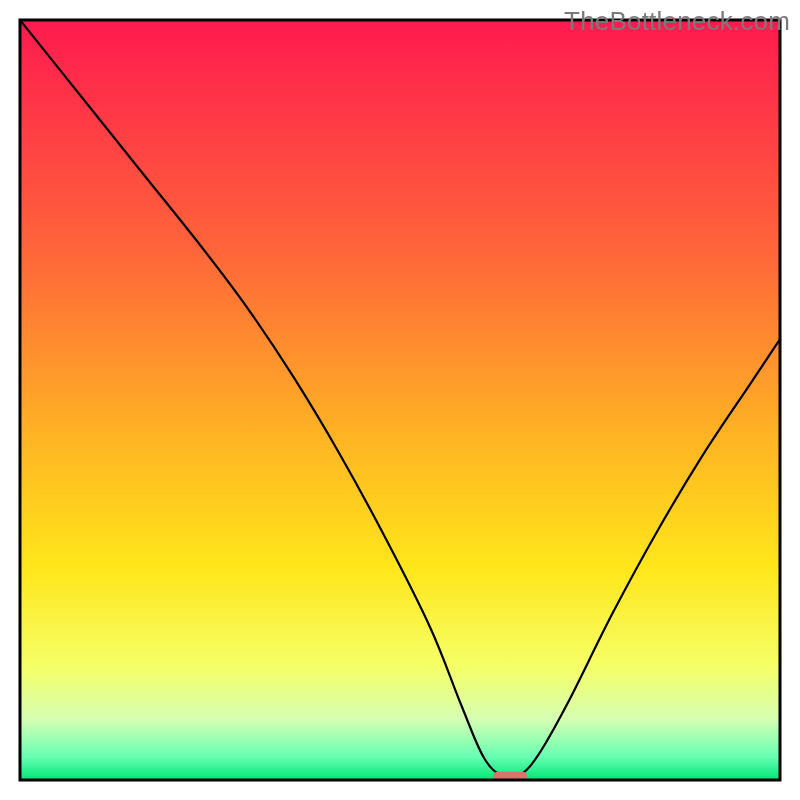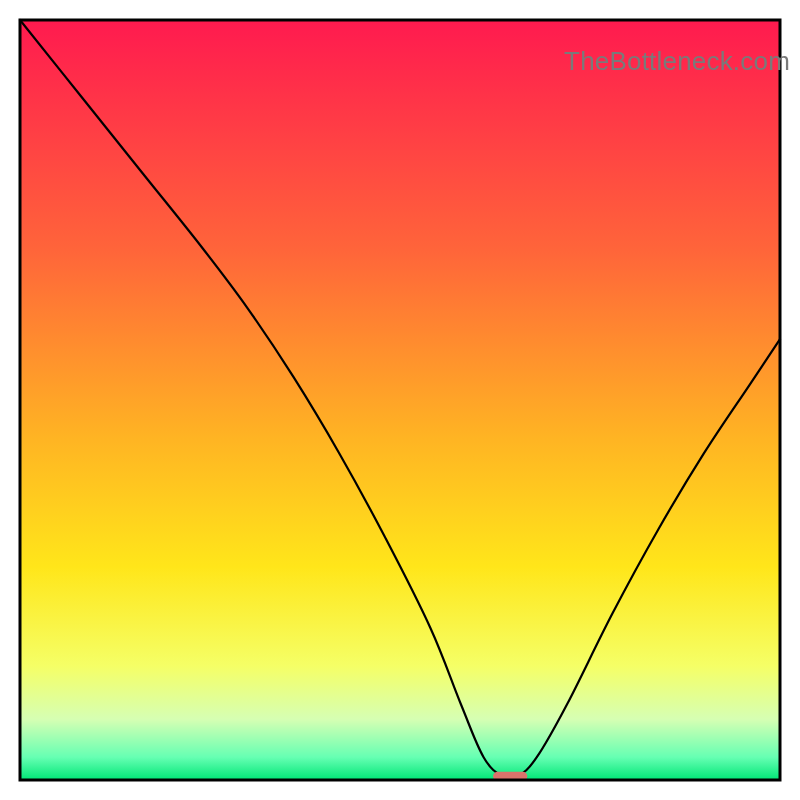--- a/index.html
+++ b/index.html
@@ -17,21 +17,20 @@
   }
   .watermark {
     position: absolute;
     top: 6px;
     right: 10px;
     font-size: 26px;
     color: #7a7a7a;
     font-weight: 500;
     letter-spacing: 0.2px;
     z-index: 10;
-    margin-top: 40px;
   }
   svg {
     display: block;
   }
 </style>
 </head>
 <body>
 
 <div class="chart-container">
   <div class="watermark">TheBottleneck.com</div>

